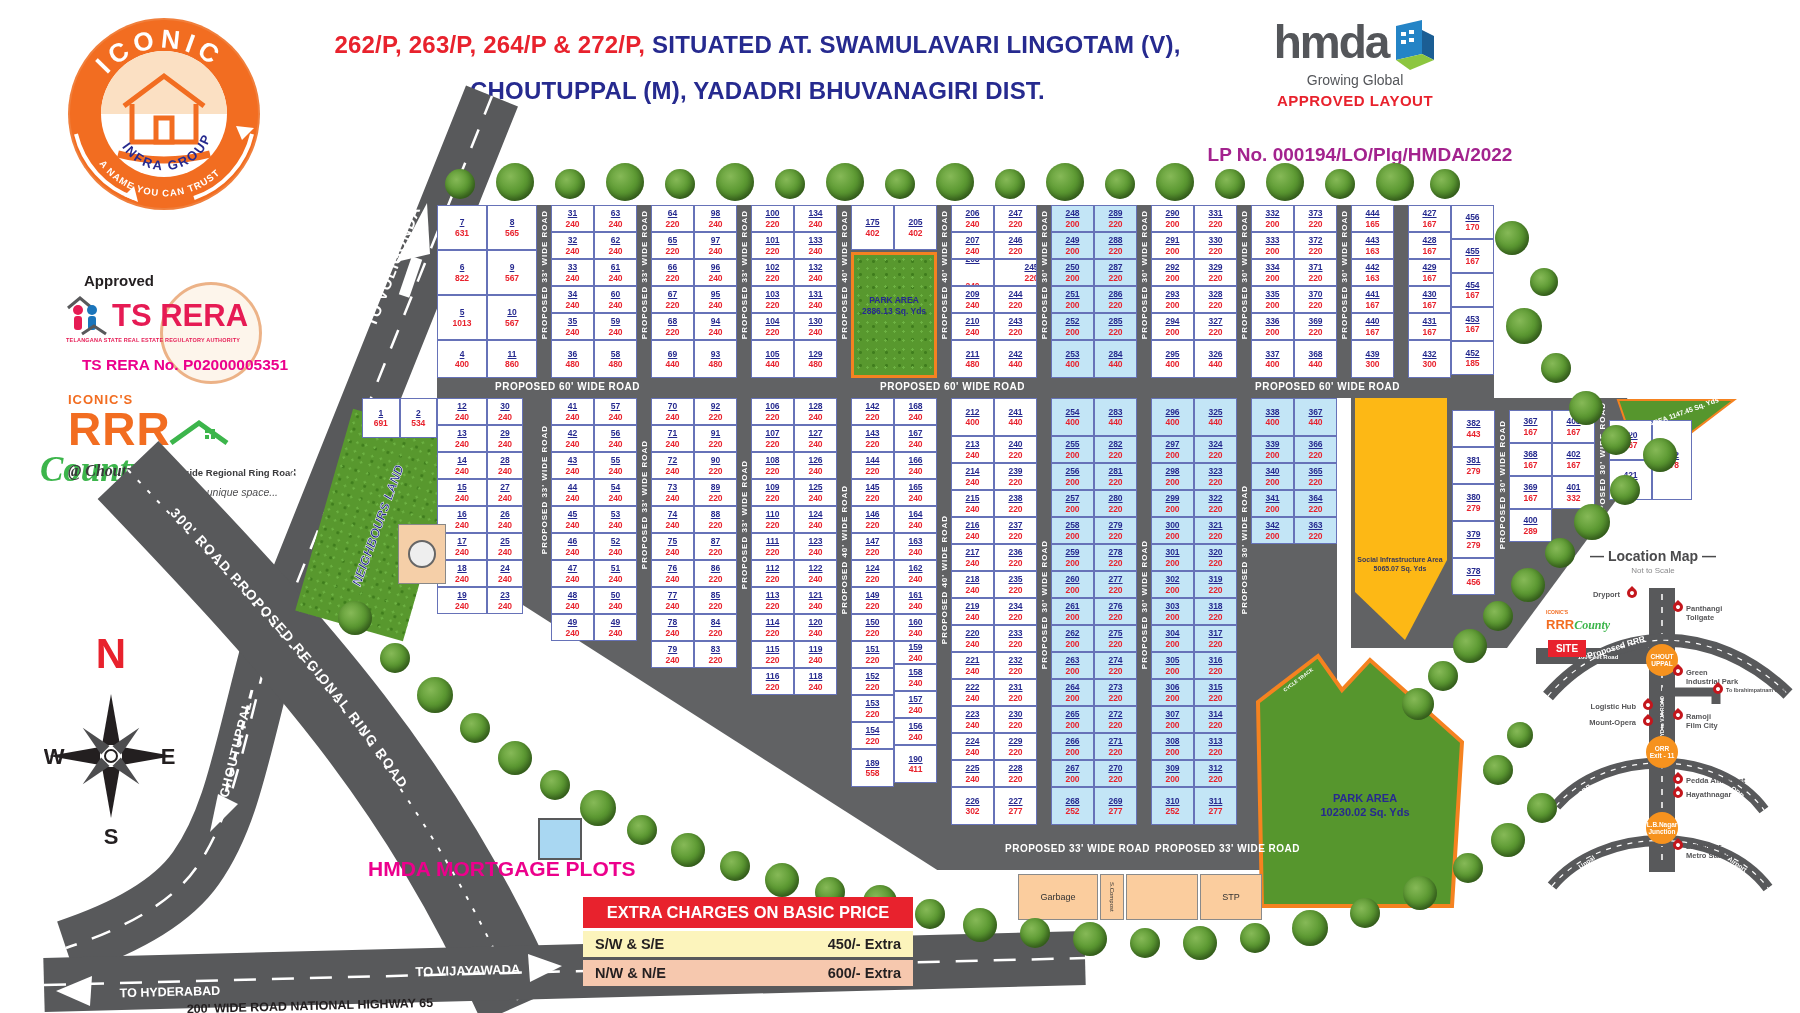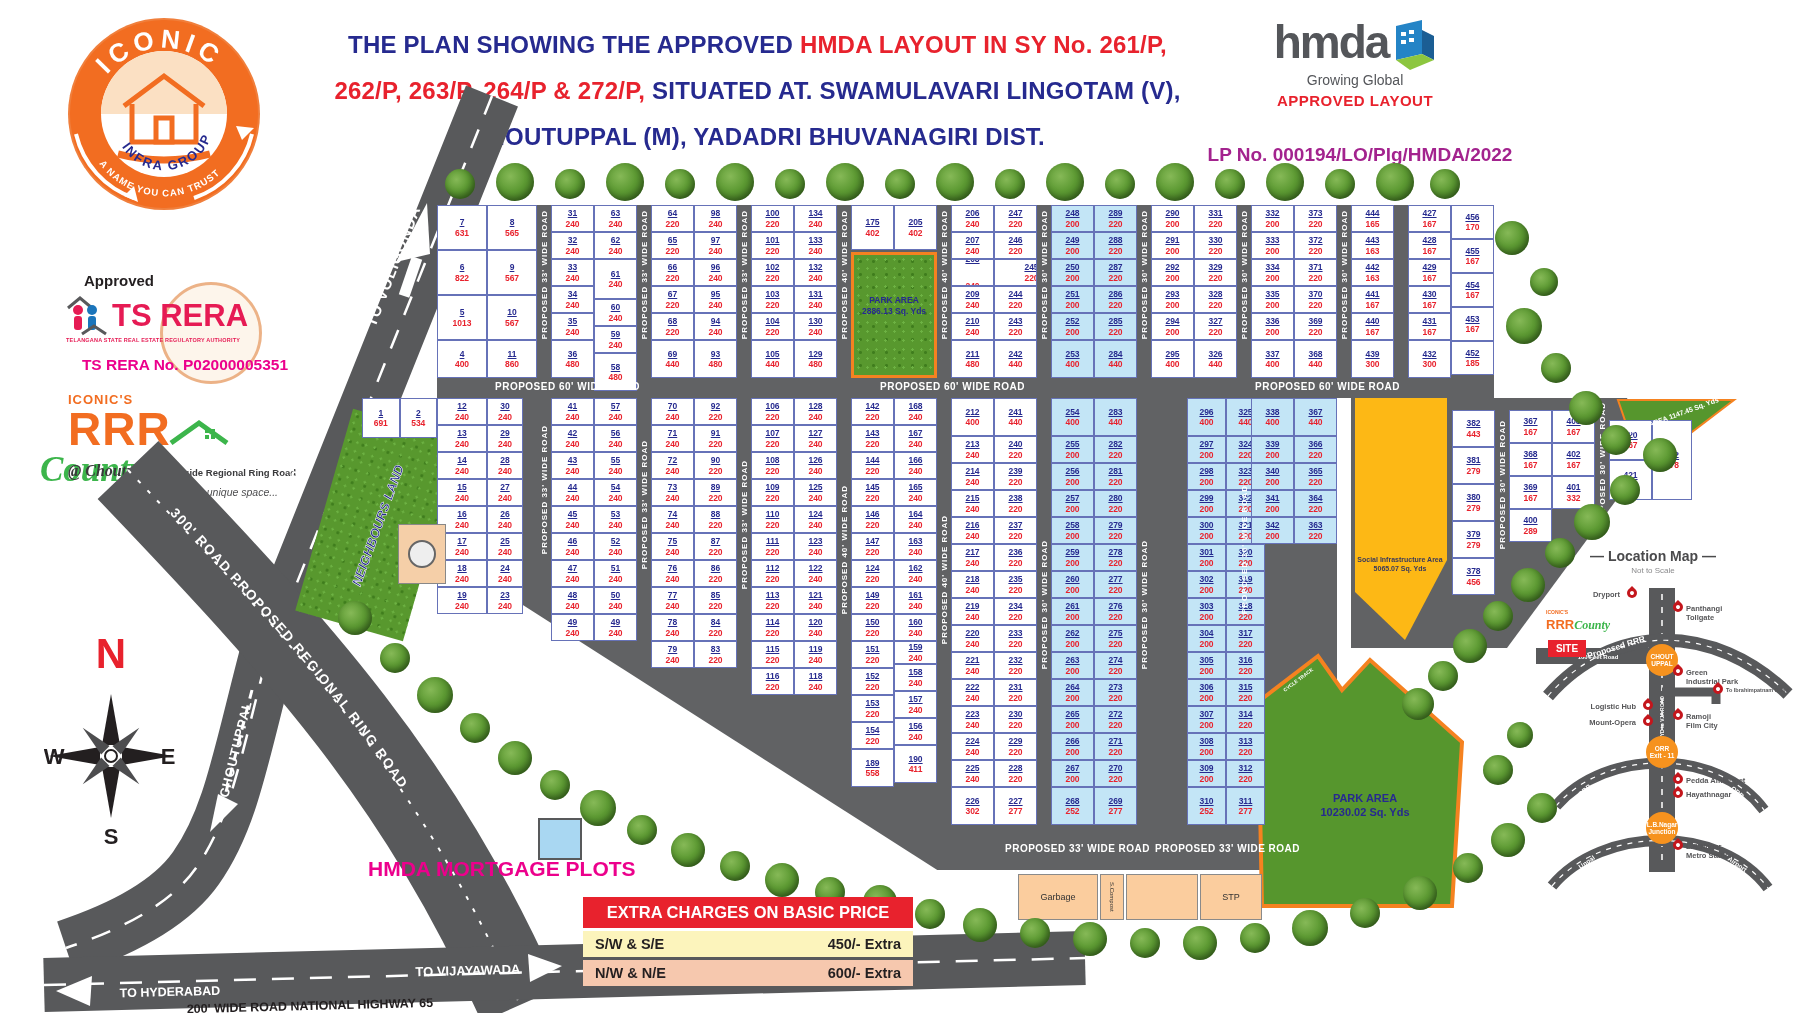--- a/index.html
+++ b/index.html
@@ -197,21 +197,21 @@
         </div>
         <div class="pcol" style="width: 43px;">
           <div class="plot" style="height: 27px;">
             <span class="pn">63</span>
             <span class="pa">240</span>
           </div>
           <div class="plot" style="height: 27px;">
             <span class="pn">62</span>
             <span class="pa">240</span>
           </div>
-          <div class="plot" style="height: 40px;">
+          <div class="plot" style="height: 27px;">
             <span class="pn">61</span>
             <span class="pa">240</span>
           </div>
           <div class="plot" style="height: 27px;">
             <span class="pn">60</span>
             <span class="pa">240</span>
           </div>
           <div class="plot" style="height: 27px;">
             <span class="pn">59</span>
             <span class="pa">240</span>
@@ -1345,21 +1345,21 @@
           <div class="plot m" style="height: 27px;">
             <span class="pn">270</span>
             <span class="pa">220</span>
           </div>
           <div class="plot m" style="height: 38px;">
             <span class="pn">269</span>
             <span class="pa">277</span>
           </div>
         </div>
       </div>
-      <div class="block" style="left: 1151px; top: 398px; width: 78px; margin-left: 36px;">
+      <div class="block" style="left: 1151px; top: 398px; width: 86px;">
         <div class="pcol" style="width: 43px;">
           <div class="plot m" style="height: 38px;">
             <span class="pn">296</span>
             <span class="pa">400</span>
           </div>
           <div class="plot m" style="height: 27px;">
             <span class="pn">297</span>
             <span class="pa">200</span>
           </div>
           <div class="plot m" style="height: 27px;">
@@ -1758,21 +1758,20 @@
           <span>450/- Extra</span>
         </div>
         <div class="chrow cr2">
           <span>N/W &amp; N/E</span>
           <span>600/- Extra</span>
         </div>
       </div>
   </div>
 
   <div id="title" class="abs">
-      <div><span class="tblue">THE PLAN SHOWING THE APPROVED </span><span class="tred">HMDA LAYOUT IN SY No. 261/P,</span></div>
       <div><span class="tred">262/P, 263/P, 264/P &amp; 272/P,</span><span class="tblue"> SITUATED AT. SWAMULAVARI LINGOTAM (V),</span></div>
       <div><span class="tblue">CHOUTUPPAL (M), YADADRI BHUVANAGIRI DIST.</span></div>
     </div>
 
   <div id="hmdaBox" class="abs">
     <div style="display:flex;align-items:flex-start;justify-content:center;gap:4px;">
       <span id="hmdaWord">hmda</span>
       <svg width="44" height="50" viewBox="0 0 44 50">
         <polygon points="4,6 30,0 30,34 4,40" fill="#2484c6"></polygon>
         <polygon points="30,10 42,16 42,40 30,34" fill="#1b5e94"></polygon>

